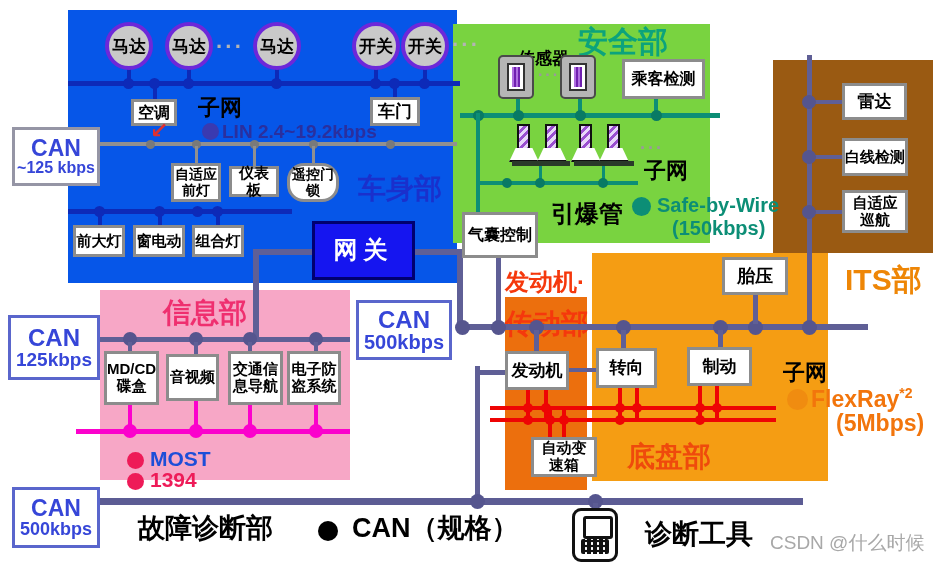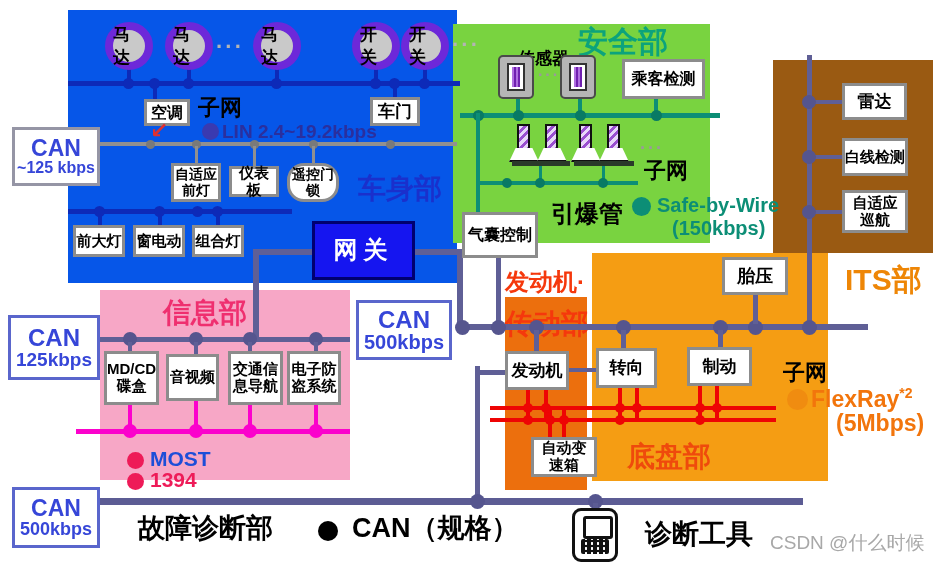--- a/index.html
+++ b/index.html
@@ -7,21 +7,21 @@
          font-family:"Liberation Sans","DejaVu Sans",sans-serif;}
   .zone{position:absolute;}
   .wbox{position:absolute;background:#fff;border:3px solid #8c8c8c;color:#000;
         display:flex;align-items:center;justify-content:center;text-align:center;
         font-weight:bold;white-space:pre-line;line-height:1.12;box-sizing:border-box;}
   .canbox{position:absolute;background:#fff;color:#3646d8;font-weight:bold;text-align:center;
         display:flex;flex-direction:column;align-items:center;justify-content:center;
         line-height:1.05;box-sizing:border-box;}
   .busH,.busV,.stub{position:absolute;}
   .node{position:absolute;border-radius:50%;}
-  .circle{position:absolute;border-radius:50%;background:#c9c9c9;border:8px solid #6d28d9;
+  .circle{position:absolute;border-radius:50%;background:#c9c9c9;border:4px solid #6d28d9;
         display:flex;align-items:center;justify-content:center;font-weight:bold;color:#000;
         box-sizing:border-box;font-size:17px;}
   .title{position:absolute;font-weight:bold;white-space:nowrap;}
   .dots{position:absolute;color:#b4b4b4;font-weight:bold;letter-spacing:2px;}
   .det-cyl{position:absolute;width:13px;height:26px;border:2px solid #111;box-sizing:border-box;
         background:repeating-linear-gradient(135deg,#e8d8f8 0 3px,#9a4fd0 3px 6px);}
   .det-base{position:absolute;width:30px;height:12px;background:#fff;
         clip-path:polygon(22% 0,78% 0,100% 100%,0 100%);border-bottom:2px solid #111;}
   .platform{position:absolute;height:5px;background:#2a3a2a;}
   .sensor{position:absolute;width:36px;height:44px;background:#b5b5b5;border:2px solid #4a4a4a;
@@ -66,21 +66,21 @@
   <div class="node" style="left:419px;top:78px;width:11px;height:11px;background:#0d2ab8;"></div>
 
   <div class="circle" style="left:105px;top:22px;width:48px;height:48px;">马达</div>
   <div class="circle" style="left:165px;top:22px;width:48px;height:48px;">马达</div>
   <div class="circle" style="left:253px;top:22px;width:48px;height:48px;">马达</div>
   <div class="circle" style="left:352px;top:22px;width:48px;height:48px;">开关</div>
   <div class="circle" style="left:401px;top:22px;width:48px;height:48px;">开关</div>
   <div class="dots" style="left:216px;top:34px;font-size:22px;">···</div>
   <div class="dots" style="left:452px;top:32px;font-size:22px;">···</div>
 
-  <div class="wbox" style="left:144px;top:99px;width:46px;height:27px;font-size:16px;">空调</div>
+  <div class="wbox" style="left:131px;top:99px;width:46px;height:27px;font-size:16px;">空调</div>
   <div class="title" style="left:150px;top:118px;font-size:22px;color:#e03030;">↙</div>
   <div class="title" style="left:198px;top:93px;font-size:22px;color:#000;">子网</div>
   <div class="node" style="left:202px;top:123px;width:17px;height:17px;background:#3a3ab0;"></div>
   <div class="title" style="left:222px;top:121px;font-size:19px;color:#2a2f9e;">LIN 2.4~19.2kbps</div>
   <div class="wbox" style="left:370px;top:97px;width:50px;height:29px;font-size:17px;">车门</div>
 
   <div class="busH" style="left:68px;top:142px;width:389px;height:4px;background:#909090;"></div>
   <div class="node" style="left:146px;top:140px;width:9px;height:9px;background:#7a7a7a;"></div>
   <div class="node" style="left:192px;top:140px;width:9px;height:9px;background:#7a7a7a;"></div>
   <div class="node" style="left:250px;top:140px;width:9px;height:9px;background:#7a7a7a;"></div>

